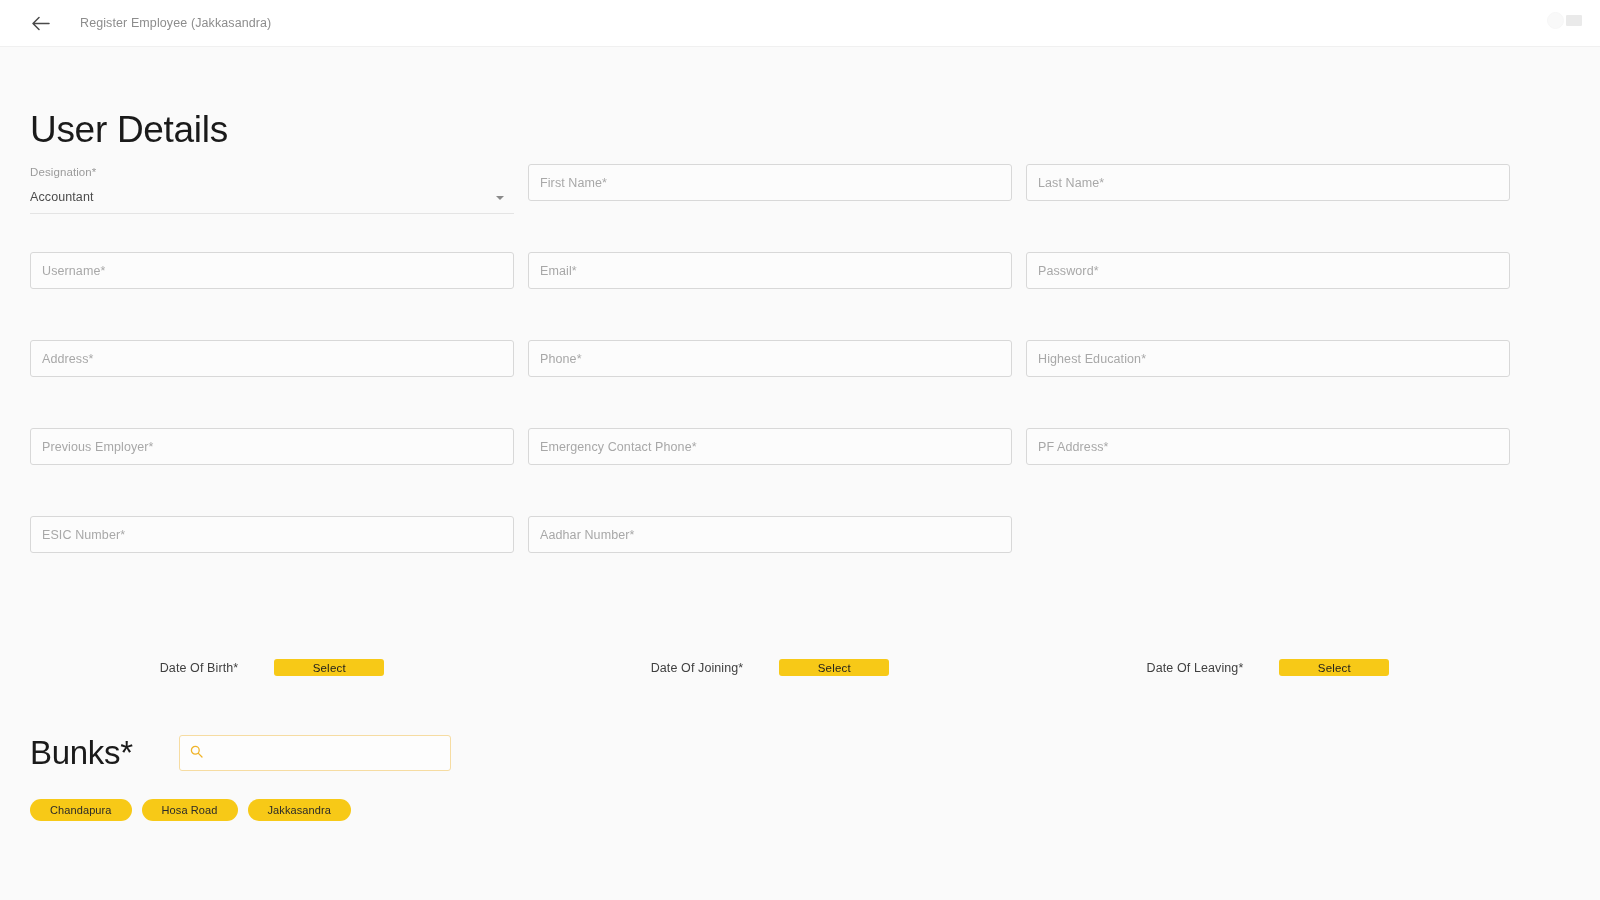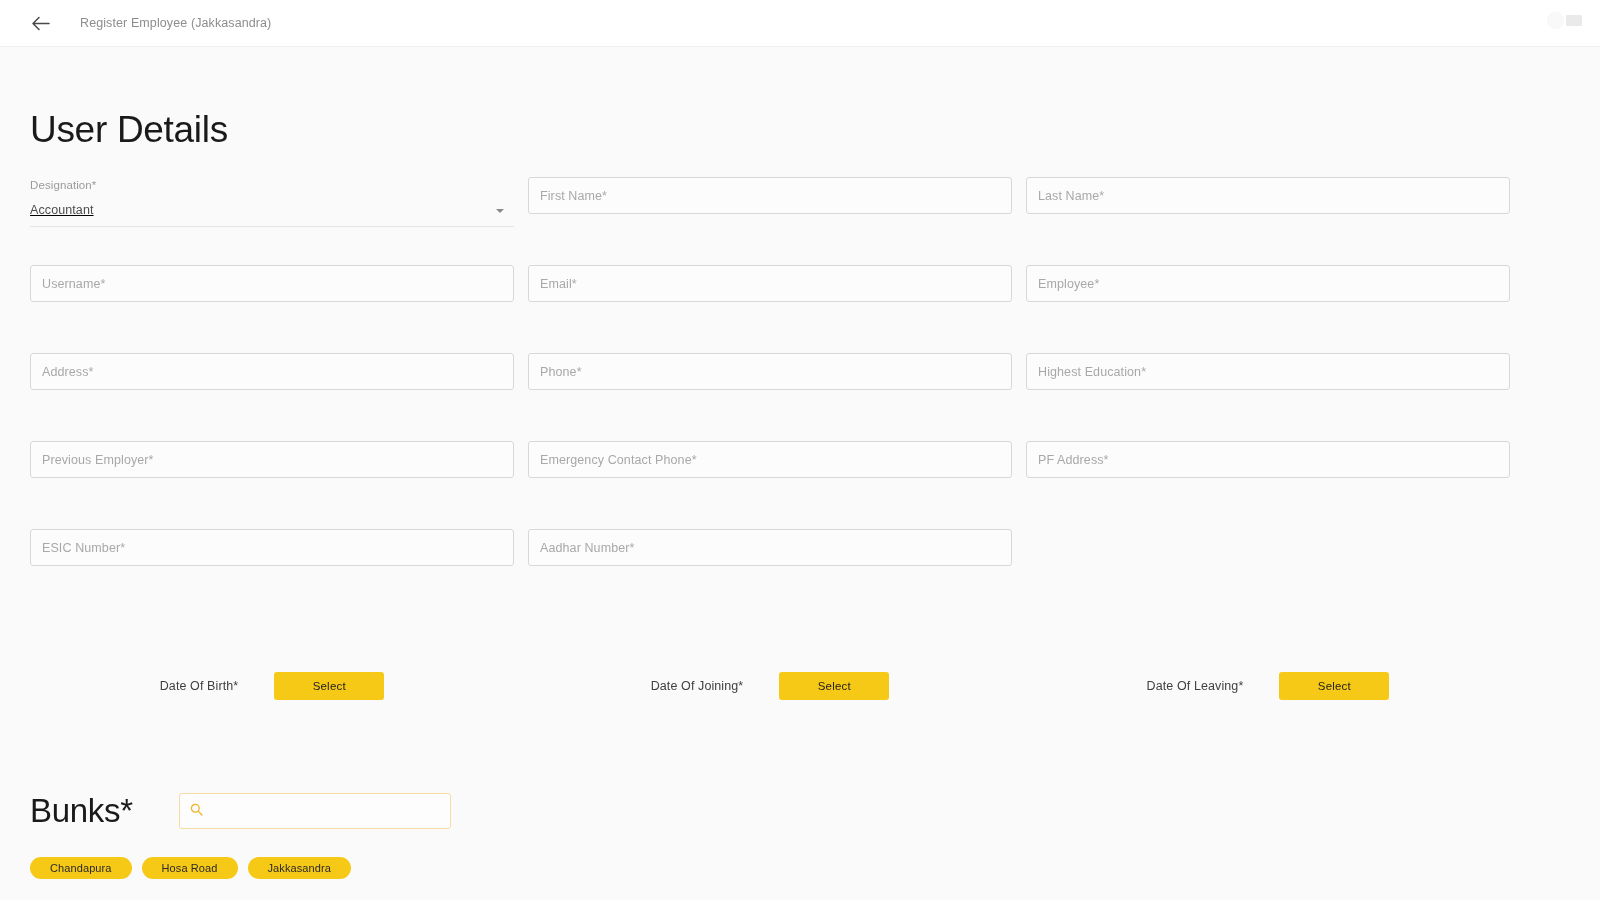--- a/index.html
+++ b/index.html
@@ -67,21 +67,21 @@
     background: #fafafa;
     padding: 0 30px;
   }
 
   .page-title {
     font-size: 37px;
     font-weight: 400;
     color: #1a1a1a;
     letter-spacing: -0.3px;
     padding-top: 62px;
-    margin-bottom: 26px;
+    margin-bottom: 13px;
   }
 
   
   .form-grid {
     display: grid;
     grid-template-columns: 484px 484px 484px;
     column-gap: 14px;
     row-gap: 0;
   }
   .cell { height: 88px; }
@@ -116,21 +116,20 @@
     margin-bottom: 12px;
     letter-spacing: .1px;
   }
   .select-control {
     display: flex;
     align-items: flex-end;
     justify-content: space-between;
     border-bottom: 1px solid #e4e4e4;
     padding-bottom: 9px;
     cursor: pointer;
-    text-decoration: underline;
   }
   .select-value {
     font-size: 12.5px;
     color: #4c4c4c;
     letter-spacing: .1px;
   }
   .caret {
     width: 0; height: 0;
     border-left: 4px solid transparent;
     border-right: 4px solid transparent;
@@ -153,34 +152,34 @@
     gap: 36px;
   }
   .date-label {
     font-size: 12.5px;
     color: #3f3f3f;
     letter-spacing: .1px;
     white-space: nowrap;
   }
   .btn-yellow {
     width: 110px;
-    height: 28px;
+    height: 17px;
     background: #f7c917;
     border: none;
     border-radius: 3px;
     color: #1d1d1d;
     font-size: 11.5px;
     font-family: "Liberation Sans", sans-serif;
     letter-spacing: .2px;
     cursor: pointer;
   }
 
   
   .bunks {
-    margin-top: 92px;
+    margin-top: 58px;
     display: flex;
     align-items: center;
     gap: 46px;
   }
   .bunks-title {
     font-size: 33px;
     font-weight: 400;
     color: #1a1a1a;
     letter-spacing: -0.3px;
   }
@@ -278,21 +277,21 @@
         <span class="ph">Username*</span>
       </div>
     </div>
     <div class="cell">
       <div class="field">
         <span class="ph">Email*</span>
       </div>
     </div>
     <div class="cell">
       <div class="field">
-        <span class="ph">Employee*</span>
+        <span class="ph">Password*</span>
       </div>
     </div>
 
     <div class="cell">
       <div class="field">
         <span class="ph">Address*</span>
       </div>
     </div>
     <div class="cell">
       <div class="field">

